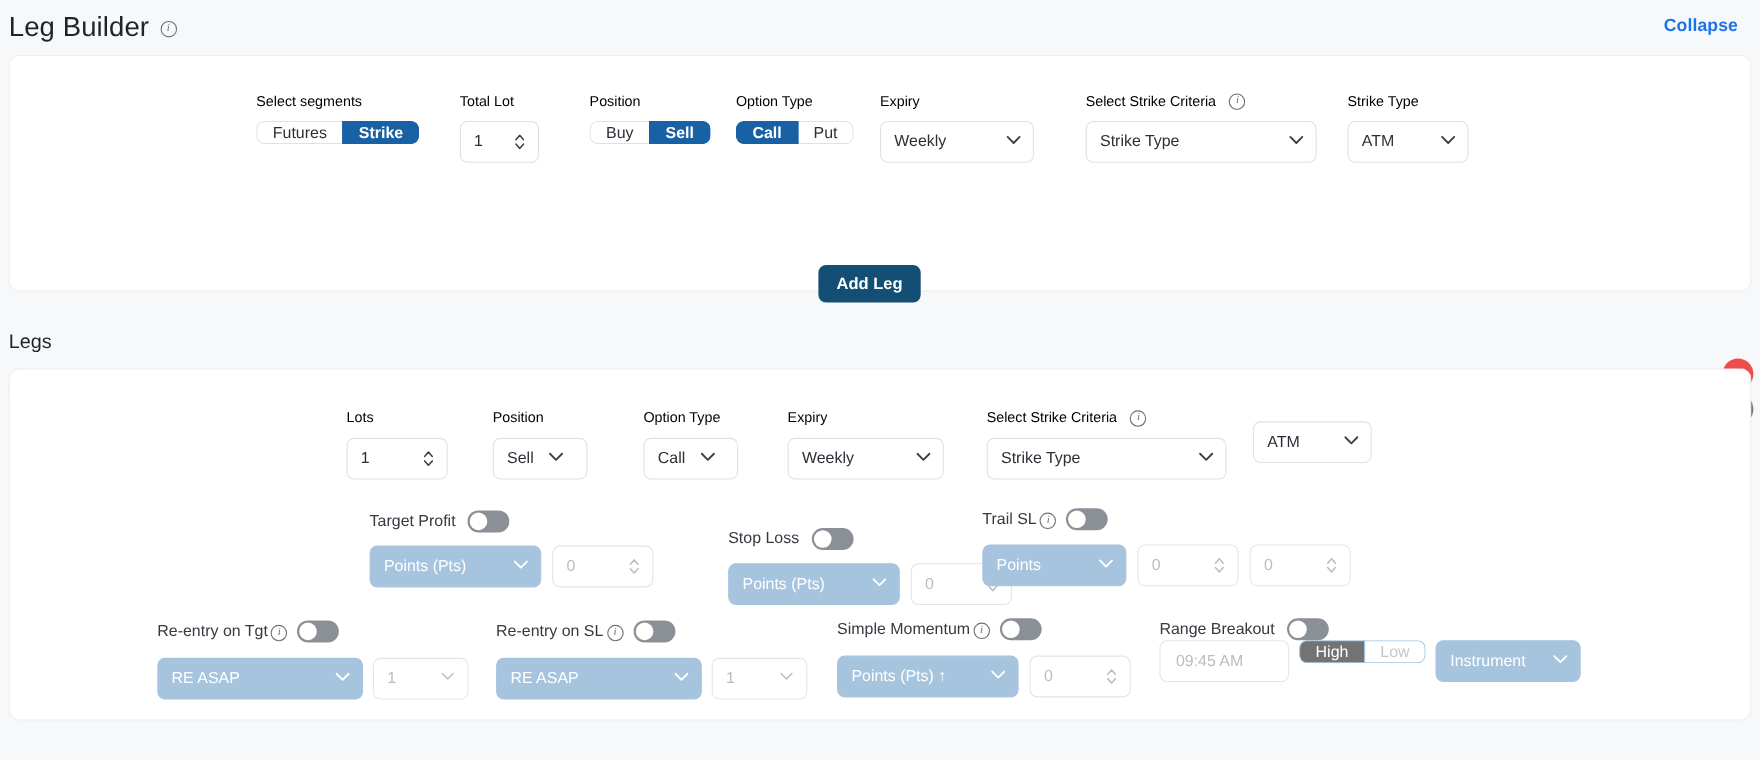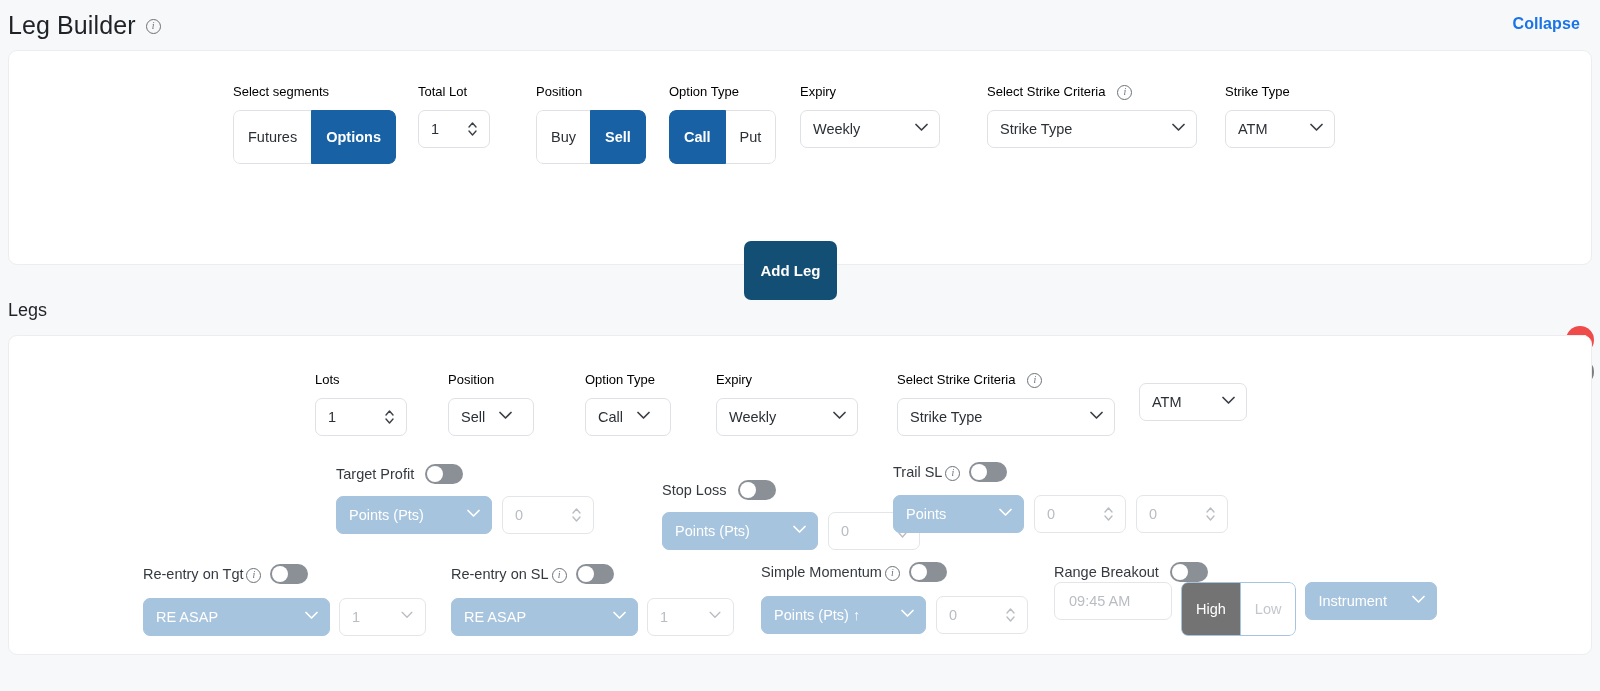--- a/index.html
+++ b/index.html
@@ -80,21 +80,21 @@
   .num .v { color: #2b3036; }
   .num .v.ph { color: #b9bdc2; }
   .stepper {
     width: 15px; height: 22px; border-radius: 4px;
     display: flex; flex-direction: column; align-items: center;
     justify-content: center; gap: 2px; cursor: pointer;
   }
   .stepper svg { display: block; }
 
   
-  .seg { display: flex; border-radius: 7px; overflow: hidden; height: 54px; }
+  .seg { display: flex; border-radius: 7px; overflow: hidden; height: 21px; }
   .seg > div {
     display: flex; align-items: center; justify-content: center;
     font-size: 14.5px; padding: 0 14px; cursor: pointer; user-select: none;
     border: 1px solid #dfe1e5; margin-left: -1px;
   }
   .seg > div:first-child { margin-left: 0; border-radius: 7px 0 0 7px; }
   .seg > div:last-child { border-radius: 0 7px 7px 0; }
   .seg > div.on {
     background: #1861a4; color: #fff; border-color: #1861a4;
     font-weight: 700; position: relative; z-index: 2;
@@ -125,21 +125,21 @@
     width: 16px; height: 16px; border-radius: 50%; background: #fff;
   }
 
   .row-lbl { display: flex; align-items: center; gap: 11px; }
   .row-lbl .t { font-size: 14.5px; color: #343a40; white-space: nowrap; }
   .row-lbl.tight { gap: 9px; }
   .row-lbl.tight .t { display: flex; align-items: center; gap: 3px; }
 
   
   #add-leg {
-    position: absolute; left: 735px; top: 190px; width: 93px; height: 59px;
+    position: absolute; left: 735px; top: 190px; width: 93px; height: 34px;
     background: #134e74; color: #fff; border: none; border-radius: 7px;
     font-size: 15px; font-weight: 700; cursor: pointer;
     font-family: "Liberation Sans", sans-serif;
   }
 
   
   .fab {
     position: absolute; width: 28px; height: 28px; border-radius: 50%;
     display: flex; align-items: center; justify-content: center; cursor: pointer;
   }
@@ -156,21 +156,21 @@
     <span class="info-ic hdr-info"></span>
     <span class="collapse">Collapse</span>
   </div>
 
   <div class="card" id="builder-card">
 
     <div class="fld" style="left:224px; top:33px;">
       <div class="lbl">Select segments</div>
       <div class="seg" style="margin-top:11px;">
         <div class="off">Futures</div>
-        <div class="on">Options</div>
+        <div class="on">Strike</div>
       </div>
     </div>
 
     <div class="fld" style="left:409px; top:33px;">
       <div class="lbl">Total Lot</div>
       <div class="num" style="margin-top:11px; width:72px;">
         <span class="v">1</span>
         <span class="stepper">
           <svg width="9" height="6" viewBox="0 0 9 6">
               <path d="M1 5 L4.5 1 L8 5" fill="none" stroke="#3b4046" stroke-width="1.4" stroke-linecap="round" stroke-linejoin="round"></path>

